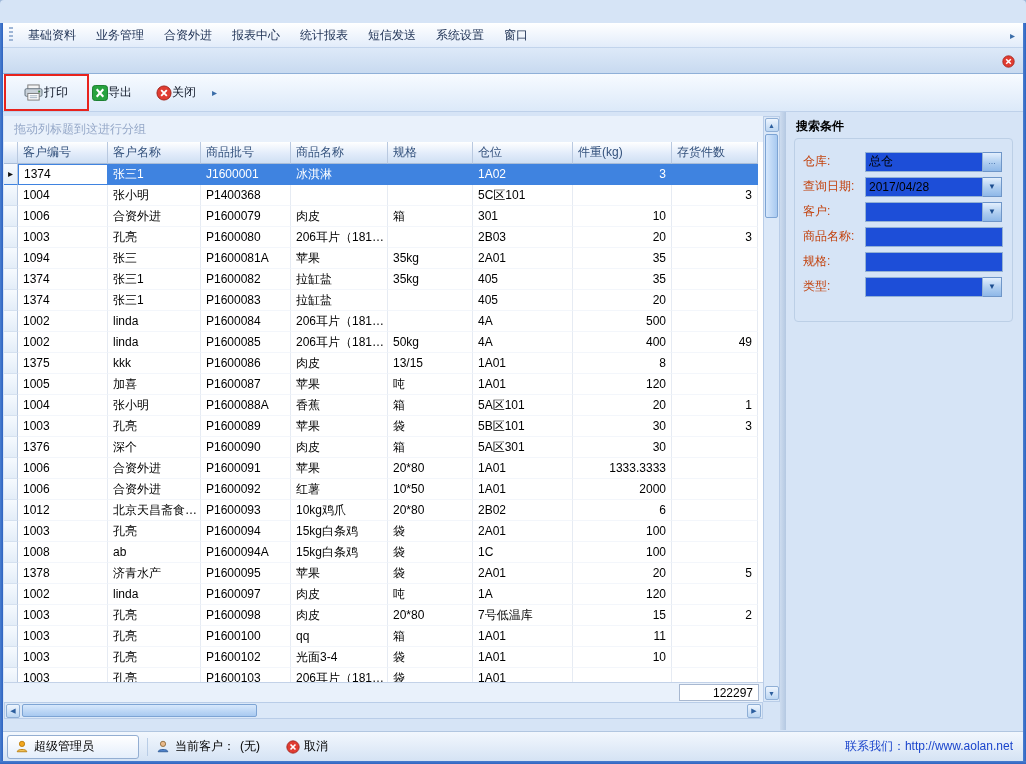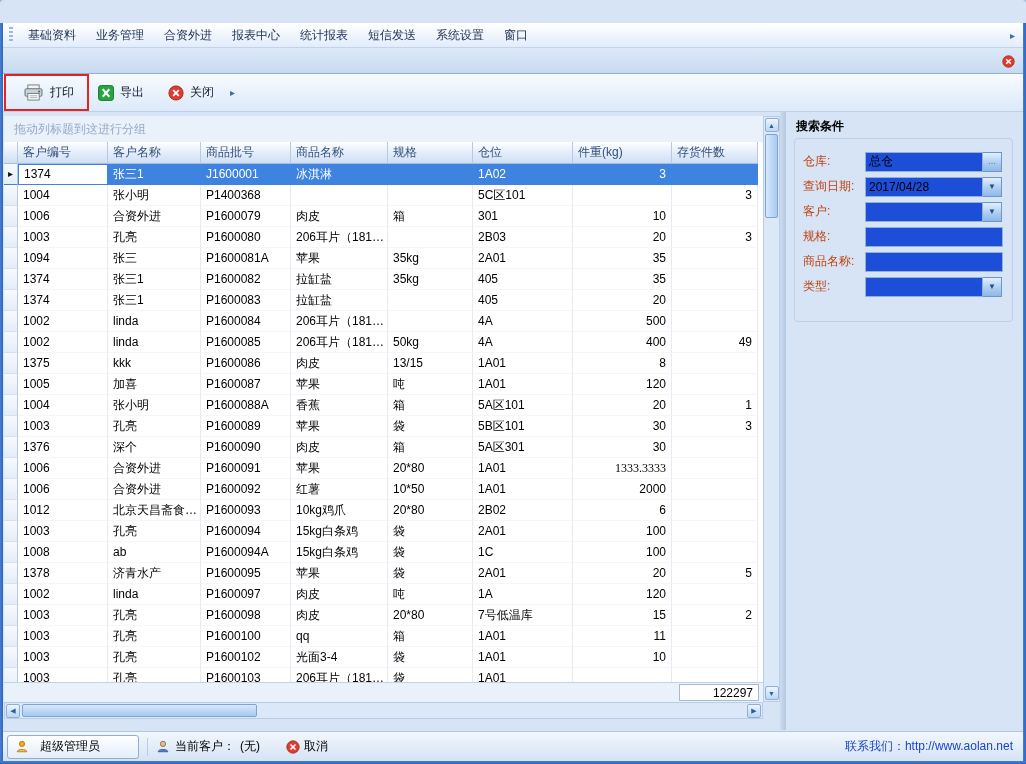--- a/index.html
+++ b/index.html
@@ -35,21 +35,21 @@
     border-bottom:1px solid #8fb0d8;display:flex;align-items:flex-end;padding-left:5px;}
   .tab{height:21px;display:flex;align-items:center;padding:0 9px;margin-right:3px;border:1px solid #92aed2;border-bottom:none;
     border-radius:3px 3px 0 0;background:linear-gradient(#eef5fd,#d4e3f5);color:#223048;cursor:default;white-space:nowrap;}
   .tab.active{background:linear-gradient(#ffffff,#eef5fe);height:24px;color:#000;}
   .tab-x{display:inline-flex;margin-left:6px;}
   .tab-close-all{position:absolute;right:8px;bottom:5px;display:inline-flex;cursor:default;}
 
   
   .toolbar{position:absolute;left:3px;right:3px;top:74px;height:38px;display:flex;align-items:center;gap:4px;
     background:linear-gradient(#f7fbff,#dce9f9);border-bottom:1px solid #bed1ea;padding-left:10px;}
-  .tb-btn{display:flex;align-items:center;gap:6px;padding:6px 10px;color:#101828;cursor:default;white-space:nowrap;}
+  .tb-btn{display:flex;align-items:center;padding:6px 10px;color:#101828;cursor:default;white-space:nowrap;}
   .tb-overflow{color:#3a6ca8;font-size:10px;margin-left:2px;}
   .annotation-box{position:absolute;left:4px;top:74px;width:85px;height:37px;border:2px solid #e8231d;z-index:40;pointer-events:none;}
 
   
   .grid-panel{position:absolute;left:4px;top:116px;width:776px;height:603px;}
   .group-bar{width:759px;height:26px;line-height:26px;padding-left:10px;background:#e9f1fb;color:#95a8c8;cursor:default;}
   .grid-wrap{position:absolute;left:0;top:26px;width:759px;height:560px;overflow:hidden;background:#fff;}
   .grid-header{display:flex;}
   .gcell{padding:0 5px;overflow:hidden;white-space:nowrap;flex:0 0 auto;}
   .grid-header .gcell{height:22px;line-height:21px;background:linear-gradient(#ffffff,#e2ecfa 55%,#cfdff3);
@@ -93,21 +93,21 @@
   .sinput.full{width:138px;}
   .combo-btn{width:19px;height:20px;background:linear-gradient(#e3effd,#aecdf0 55%,#8fb8e8);border:1px solid #6f96c8;
     border-left:none;color:#1c4d8f;font-size:8px;display:flex;align-items:center;justify-content:center;cursor:default;}
   .search-btn{position:absolute;left:108px;top:306px;width:97px;height:35px;display:flex;align-items:center;justify-content:center;
     gap:6px;background:linear-gradient(#f6fbff,#d9e9fb 45%,#bcd7f5);border:1px solid #3c6cb5;border-radius:3px;
     box-shadow:0 0 0 2px rgba(90,145,220,.55);font-family:inherit;font-size:12px;color:#000;cursor:default;}
 
   
   .statusbar{position:absolute;left:3px;right:3px;top:731px;height:30px;background:linear-gradient(#f2f7fd,#d5e3f4);
     border-top:1px solid #b1c6e0;display:flex;align-items:center;padding:0 10px 0 4px;}
-  .user-box{display:flex;align-items:center;gap:11px;width:132px;height:24px;padding:0 7px;border:1px solid #93aed2;
+  .user-box{display:flex;align-items:center;gap:5px;width:132px;height:24px;padding:0 7px;border:1px solid #93aed2;
     border-radius:3px;background:linear-gradient(#ffffff,#e4eefb);}
   .sb-sep{width:1px;height:18px;background:#b9cde6;margin:0 8px;}
   .cust{display:flex;align-items:center;gap:5px;}
   .cancel{display:flex;align-items:center;gap:4px;margin-left:26px;cursor:default;}
   .contact-link{margin-left:auto;color:#1b45cc;cursor:default;}
   svg{display:block;}
 </style>
 </head>
 <body>
 
@@ -344,21 +344,21 @@
             <span class="gcell num" style="width: 86px;"></span>
           </div>
           <div class="grow">
             <span class="gcell ind"></span>
             <span class="gcell" style="width: 90px;">1006</span>
             <span class="gcell" style="width: 93px;">合资外进</span>
             <span class="gcell" style="width: 90px;">P1600091</span>
             <span class="gcell" style="width: 97px;">苹果</span>
             <span class="gcell" style="width: 85px;">20*80</span>
             <span class="gcell" style="width: 100px;">1A01</span>
-            <span class="gcell num" style="width: 99px; font-family: Liberation Serif, serif;">1333.3333</span>
+            <span class="gcell num" style="width: 99px;">1333.3333</span>
             <span class="gcell num" style="width: 86px;"></span>
           </div>
           <div class="grow">
             <span class="gcell ind"></span>
             <span class="gcell" style="width: 90px;">1006</span>
             <span class="gcell" style="width: 93px;">合资外进</span>
             <span class="gcell" style="width: 90px;">P1600092</span>
             <span class="gcell" style="width: 97px;">红薯</span>
             <span class="gcell" style="width: 85px;">10*50</span>
             <span class="gcell" style="width: 100px;">1A01</span>
@@ -503,27 +503,27 @@
           </span>
         </div>
         <div class="sfield">
           <span class="slabel">客户:</span>
           <span class="sctrl">
             <input class="sinput" style="">
             <span class="combo-btn">▼</span>
           </span>
         </div>
         <div class="sfield">
-          <span class="slabel">规格:</span>
+          <span class="slabel">商品名称:</span>
           <span class="sctrl">
             <input class="sinput full" style="">
           </span>
         </div>
         <div class="sfield">
-          <span class="slabel">商品名称:</span>
+          <span class="slabel">规格:</span>
           <span class="sctrl">
             <input class="sinput full" style="">
           </span>
         </div>
         <div class="sfield">
           <span class="slabel">类型:</span>
           <span class="sctrl">
             <input class="sinput" style="">
             <span class="combo-btn">▼</span>
           </span>

